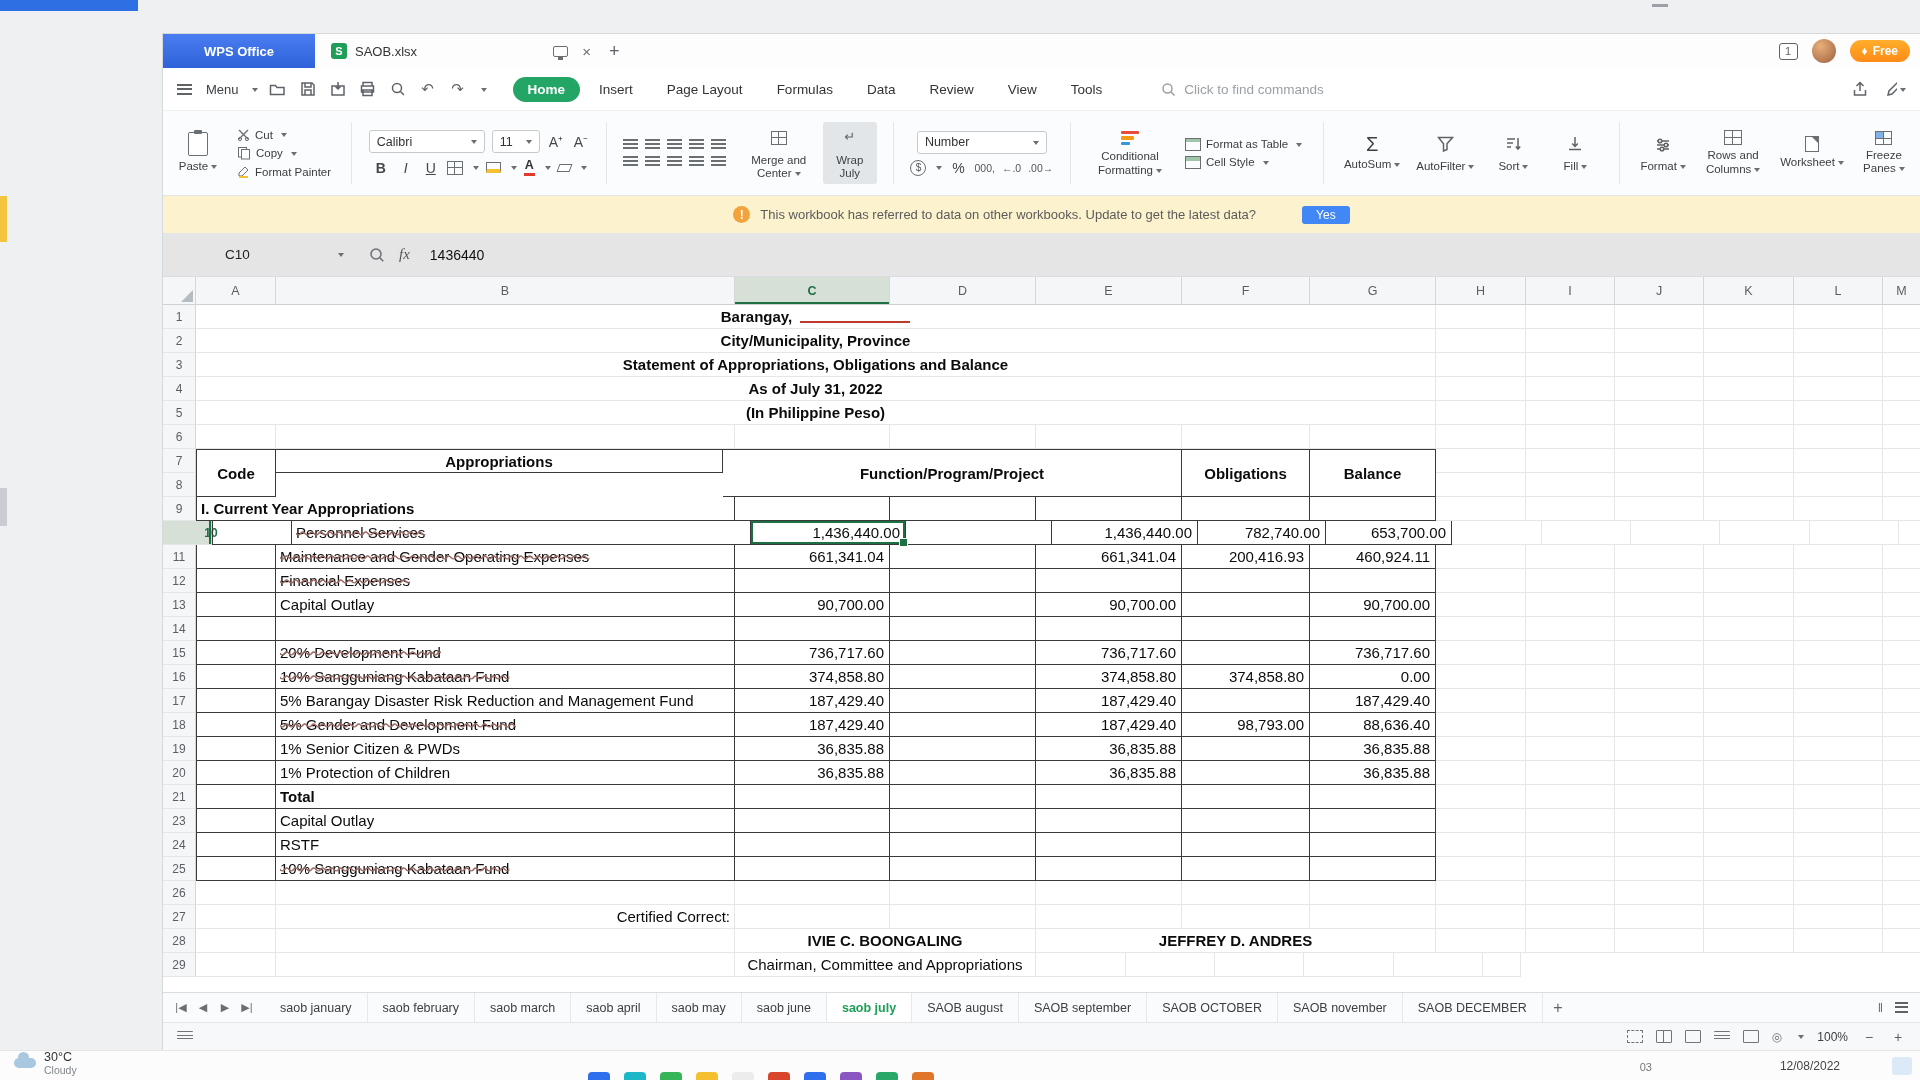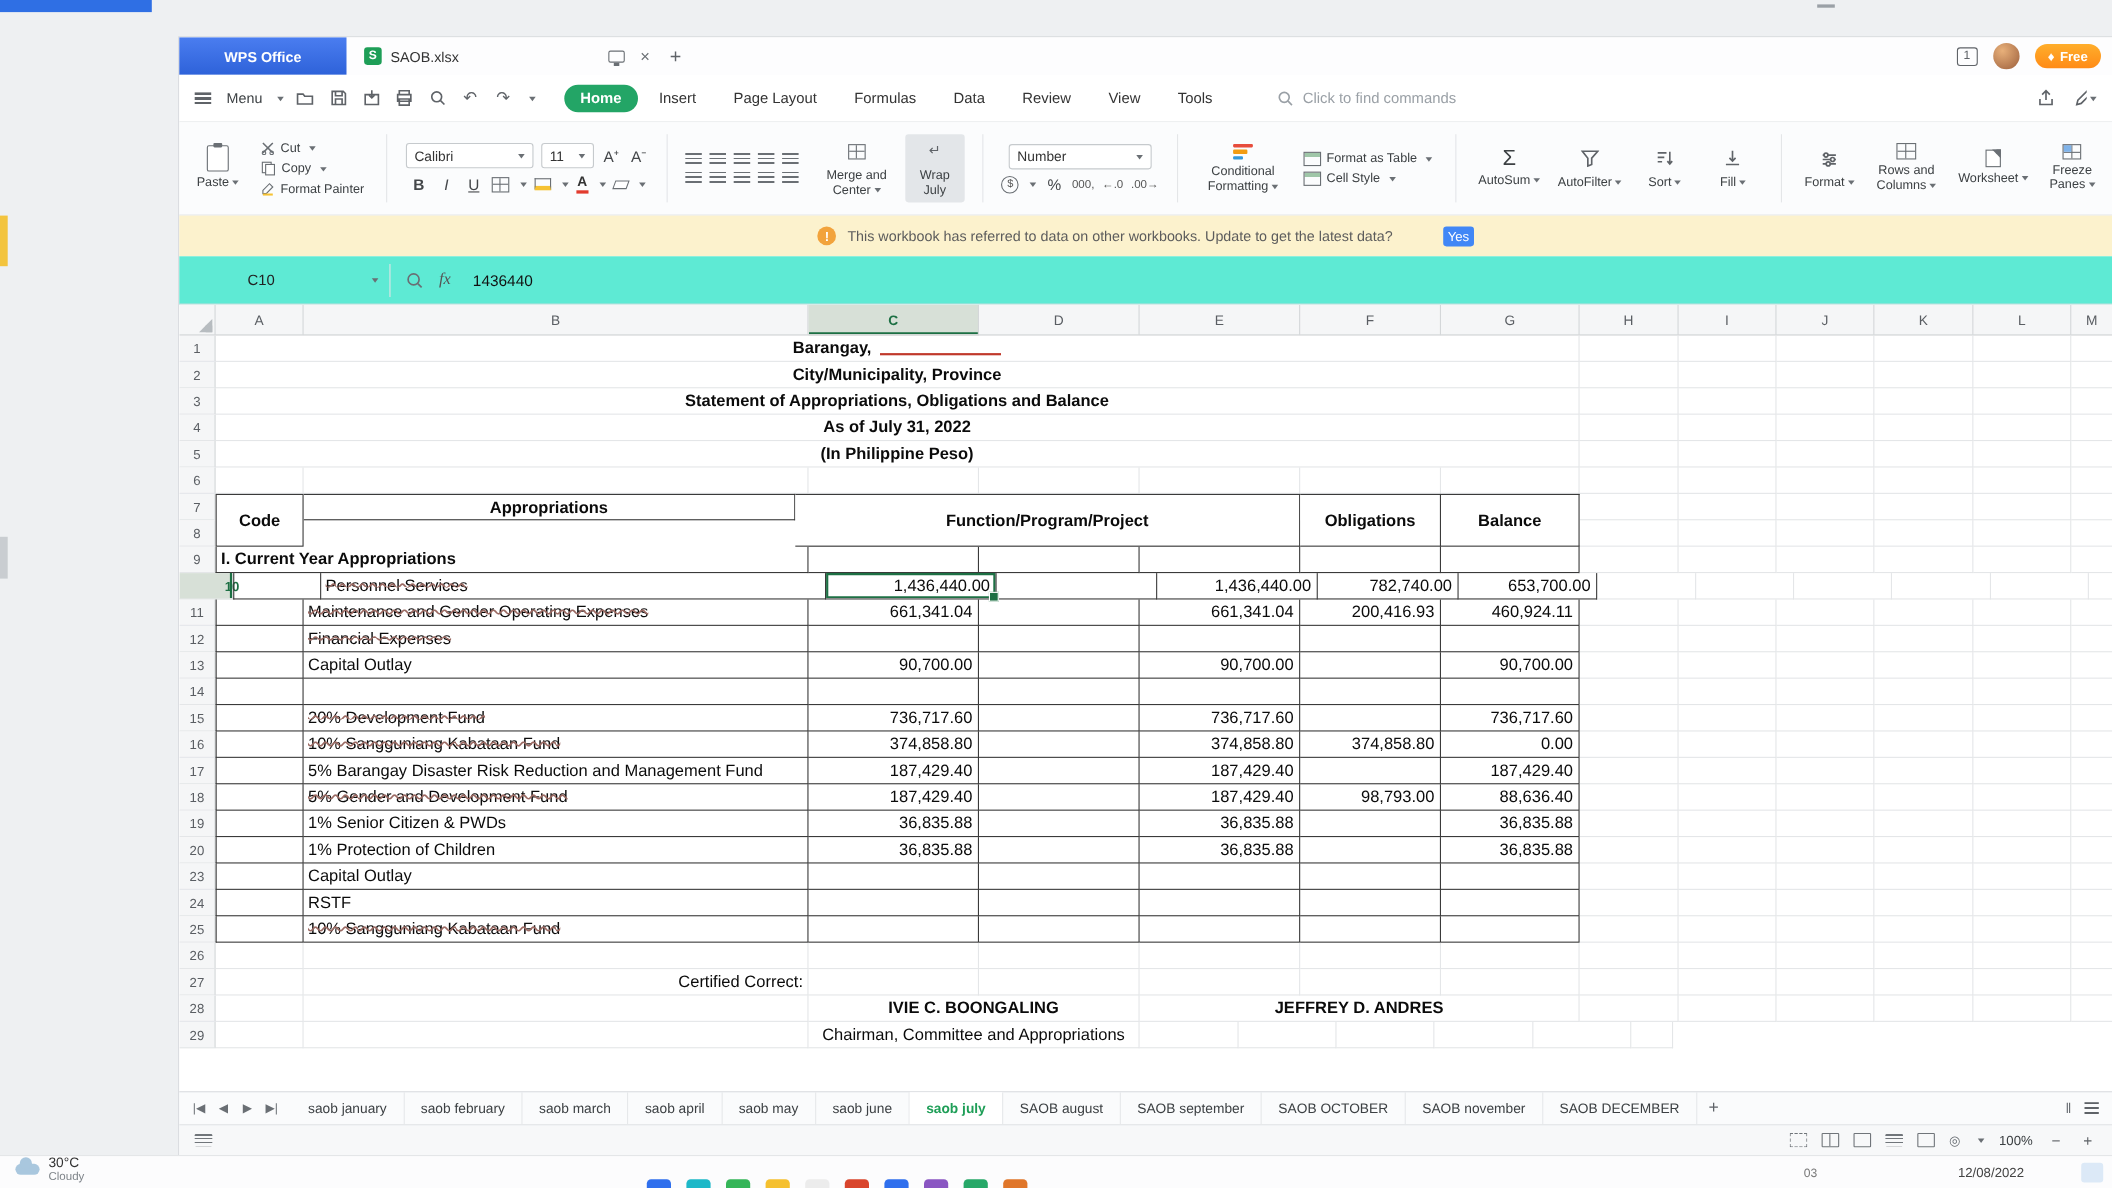--- a/index.html
+++ b/index.html
@@ -91,24 +91,24 @@
                          linear-gradient(#6a6f74,#6a6f74) 7px 0/1.3px 100% no-repeat; }
   .i-fold { width:14px; height:16px; border:1.4px solid #6a6f74; position:relative; background:#fff; }
   .i-fold::after { content:''; position:absolute; right:-1px; top:-1px; border:4px solid #6a6f74;
                    border-left-color:transparent; border-bottom-color:transparent; }
 
   
   .warnbar { height:37px; background:#fcf2cd; display:flex; align-items:center; justify-content:center;
              gap:10px; font-size:13px; color:#5c5c5c; flex:none; }
   .warn-ic { width:17px; height:17px; border-radius:50%; background:#f2a33c; color:#fff; font-size:12px;
              font-weight:bold; display:flex; align-items:center; justify-content:center; }
-  .yes-btn { background:#4187f6; color:#fff; font-size:12px; padding:2px 4px; border-radius:3px; margin-left:36px; }
+  .yes-btn { background:#4187f6; color:#fff; font-size:12px; padding:2px 14px; border-radius:3px; margin-left:36px; }
 
   
-  .fbar { height:44px; display:flex; align-items:center; border-bottom:1px solid #dadce0; flex:none; background:#5eead4; }
+  .fbar { height:44px; display:flex; align-items:center; border-bottom:1px solid #dadce0; flex:none; background:#e5e5e5; }
   .namebox { width:192px; height:30px; border-right:1px solid #e2e4e6; display:flex; align-items:center;
              justify-content:space-between; padding:0 10px 0 62px; font-size:13.5px; color:#222; }
   .fxwrap { display:flex; align-items:center; gap:14px; padding:0 14px; color:#5f6368; }
   .fx { font-family:"Liberation Serif",serif; font-style:italic; font-size:15px; color:#555; }
   .fval { font-size:14px; color:#111; padding-left:6px; }
 
   
   .gridarea { flex:1; overflow:hidden; background:#fff; display:flex; flex-direction:column; }
   .colhdrs { display:flex; height:28px; background:#f5f6f7; font-size:12.5px; color:#5a5e63; flex:none; }
   .corner { width:33px; flex:none; border-right:1px solid #d4d7d9; border-bottom:1px solid #cfd2d4; position:relative; }
@@ -892,20 +892,38 @@
               <span>36,835.88</span>
             </div>
             <div class="cell" style="width: 90px;"></div>
             <div class="cell" style="width: 89px;"></div>
             <div class="cell" style="width: 89px;"></div>
             <div class="cell" style="width: 90px;"></div>
             <div class="cell" style="width: 89px;"></div>
             <div class="cell" style="width: 38px;"></div>
           </div>
           <div class="grow">
+            <div class="gut">21</div>
+            <div class="cell tb bl" style="width: 80px;"></div>
+            <div class="cell tb bold" style="width: 459px;">
+              <span>Total</span>
+            </div>
+            <div class="cell tb" style="width: 155px;"></div>
+            <div class="cell tb" style="width: 146px;"></div>
+            <div class="cell tb" style="width: 146px;"></div>
+            <div class="cell tb" style="width: 128px;"></div>
+            <div class="cell tb" style="width: 126px;"></div>
+            <div class="cell" style="width: 90px;"></div>
+            <div class="cell" style="width: 89px;"></div>
+            <div class="cell" style="width: 89px;"></div>
+            <div class="cell" style="width: 90px;"></div>
+            <div class="cell" style="width: 89px;"></div>
+            <div class="cell" style="width: 38px;"></div>
+          </div>
+          <div class="grow">
             <div class="gut">23</div>
             <div class="cell tb bl" style="width: 80px;"></div>
             <div class="cell tb" style="width: 459px;">
               <span>Capital Outlay</span>
             </div>
             <div class="cell tb" style="width: 155px;"></div>
             <div class="cell tb" style="width: 146px;"></div>
             <div class="cell tb" style="width: 146px;"></div>
             <div class="cell tb" style="width: 128px;"></div>
             <div class="cell tb" style="width: 126px;"></div>

